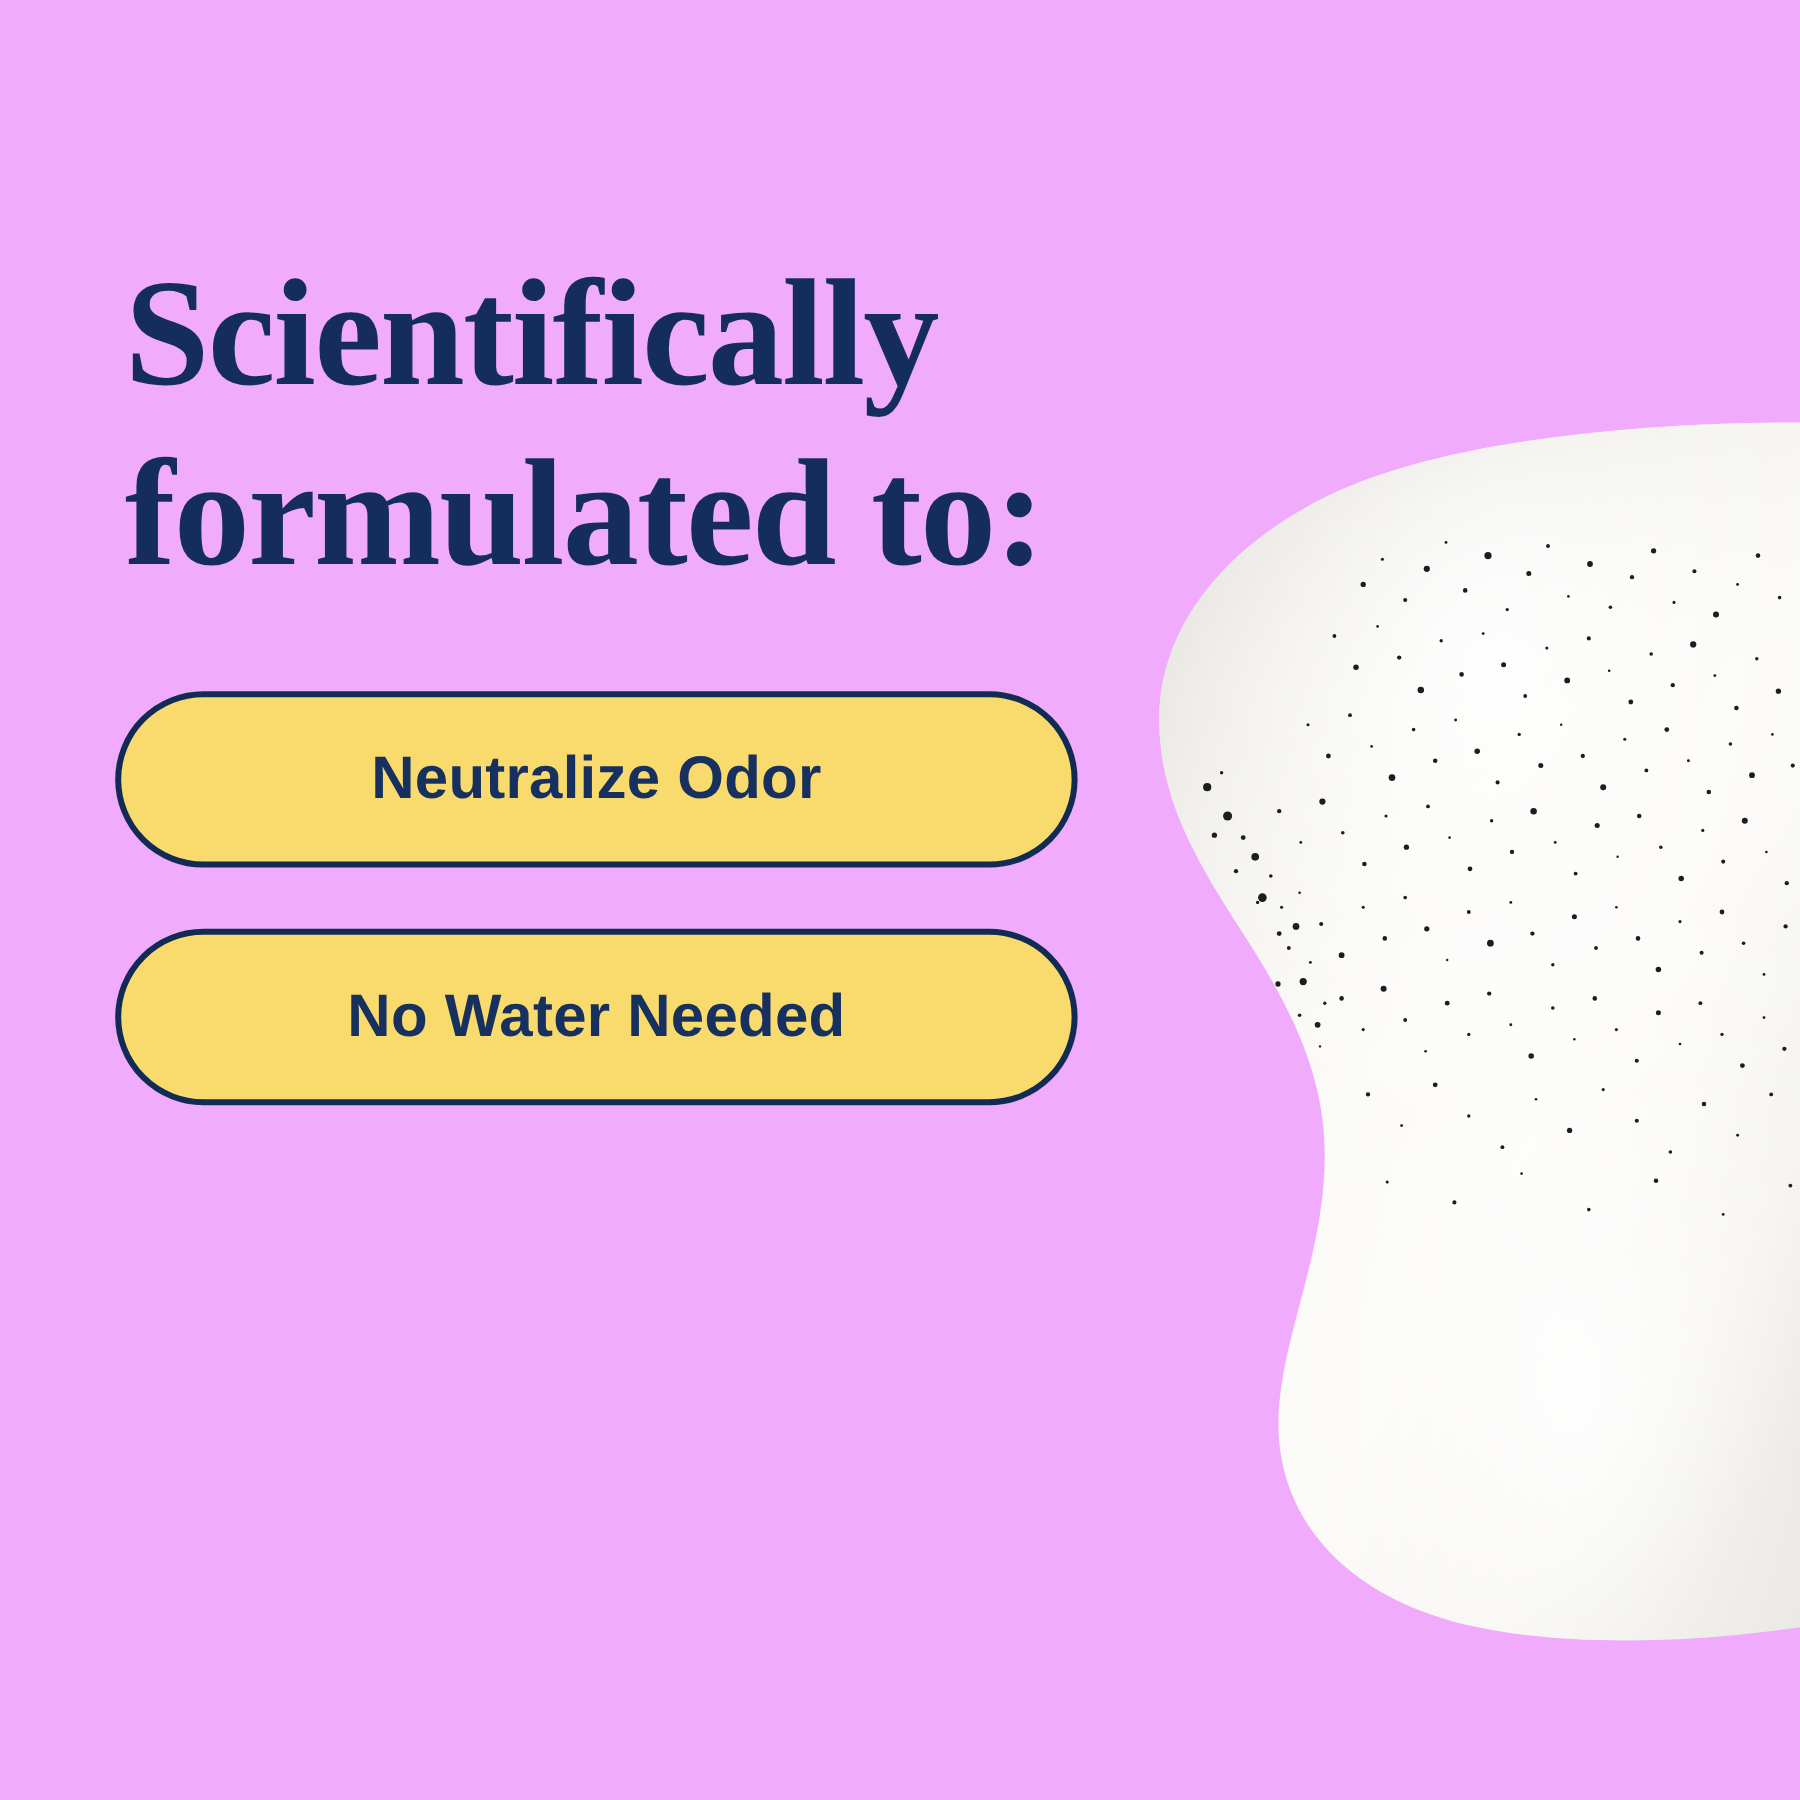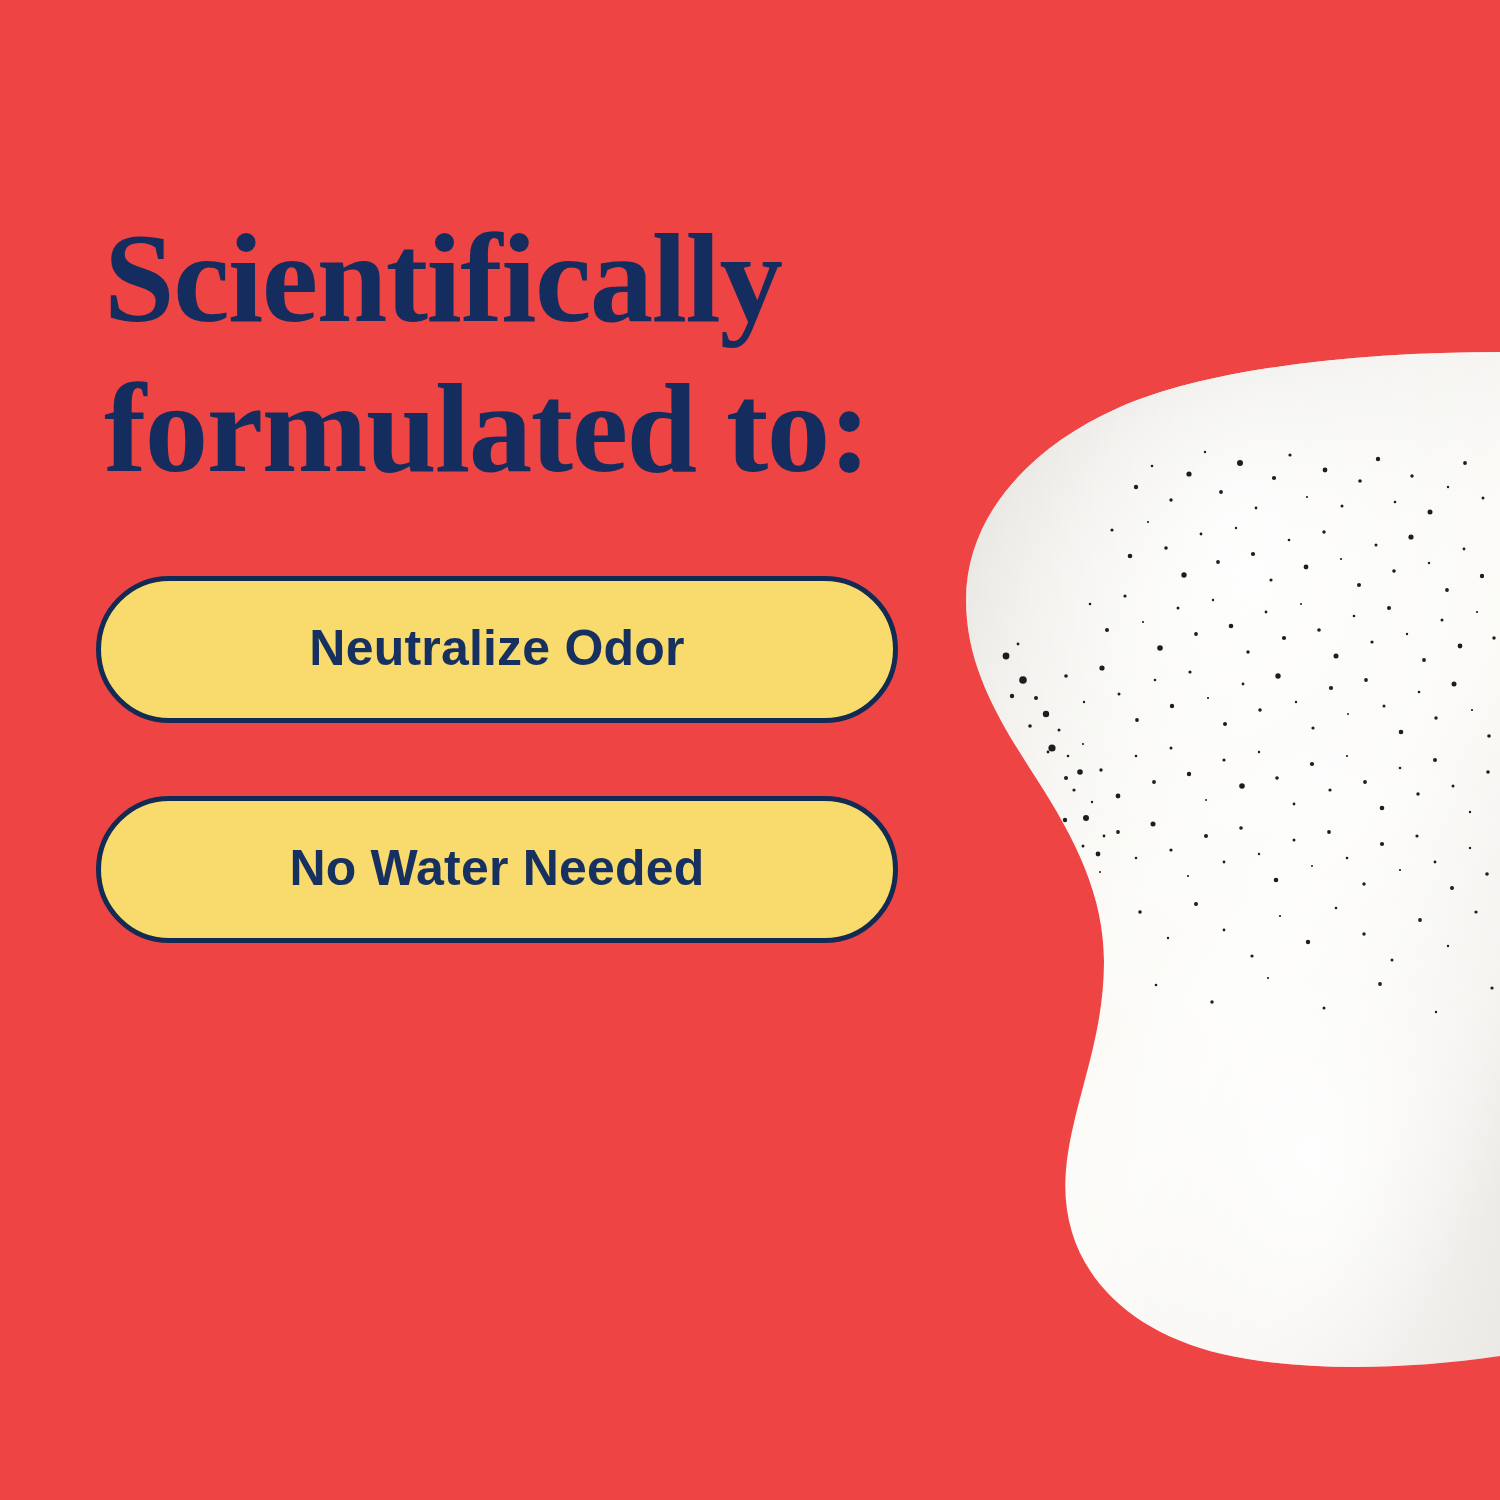--- a/index.html
+++ b/index.html
@@ -6,21 +6,21 @@
   html, body {
     margin: 0;
     padding: 0;
     background: #eef2fd;
   }
   #stage {
     position: relative;
     width: 1500px;
     height: 1500px;
     overflow: hidden;
-    background: #ef4444;
+    background: #f0abfc;
     font-family: "Liberation Sans", sans-serif;
   }
 
   
   #headline {
     position: absolute;
     left: 104px;
     top: 118px;
     width: 900px;
     font-family: "Liberation Serif", serif;
@@ -38,21 +38,21 @@
     position: absolute;
     left: 96px;
     top: 576px;
     width: 802px;
   }
   .pill {
     position: relative;
     box-sizing: border-box;
     width: 802px;
     height: 147px;
-    margin-bottom: 73px;
+    margin-bottom: 51px;
     background: #f9da6c;
     border: 5px solid #122b55;
     border-radius: 74px;
     display: flex;
     align-items: center;
     justify-content: center;
   }
   .pill:last-child { margin-bottom: 0; }
   .pill-label {
     font-family: "Liberation Sans", sans-serif;

